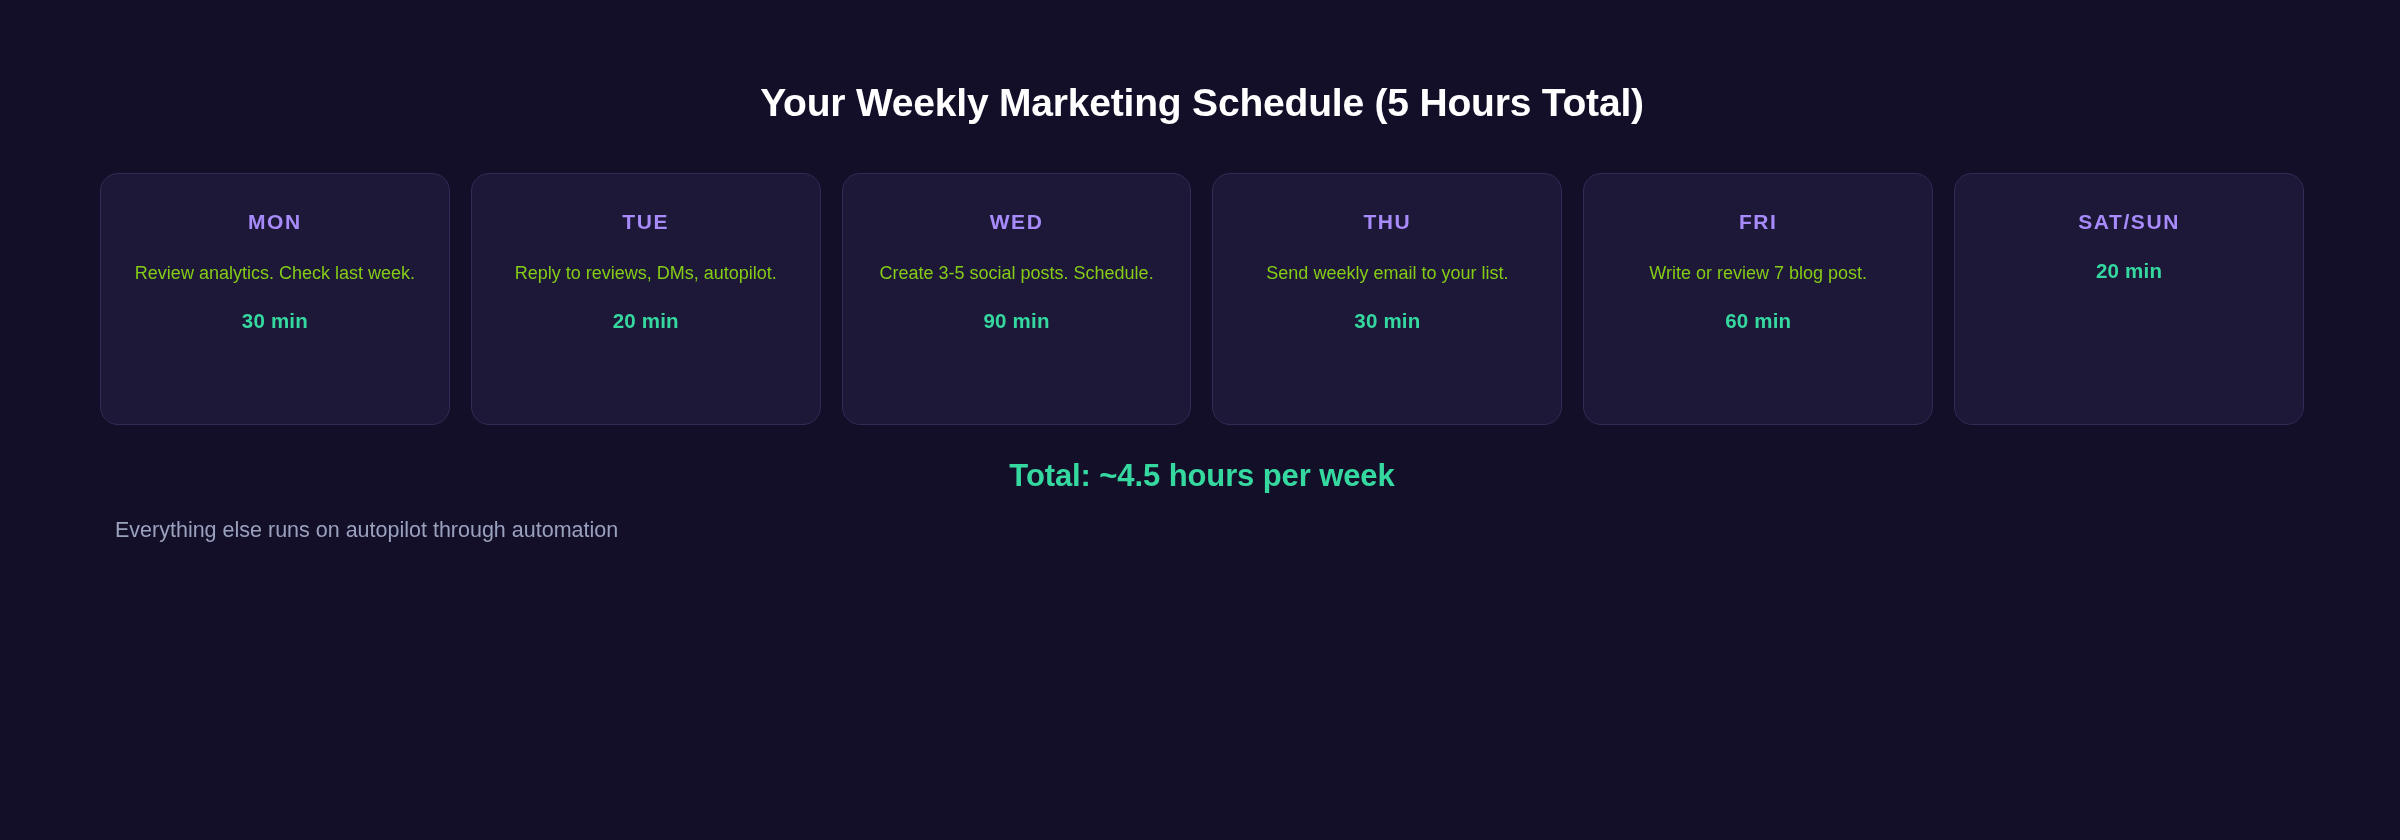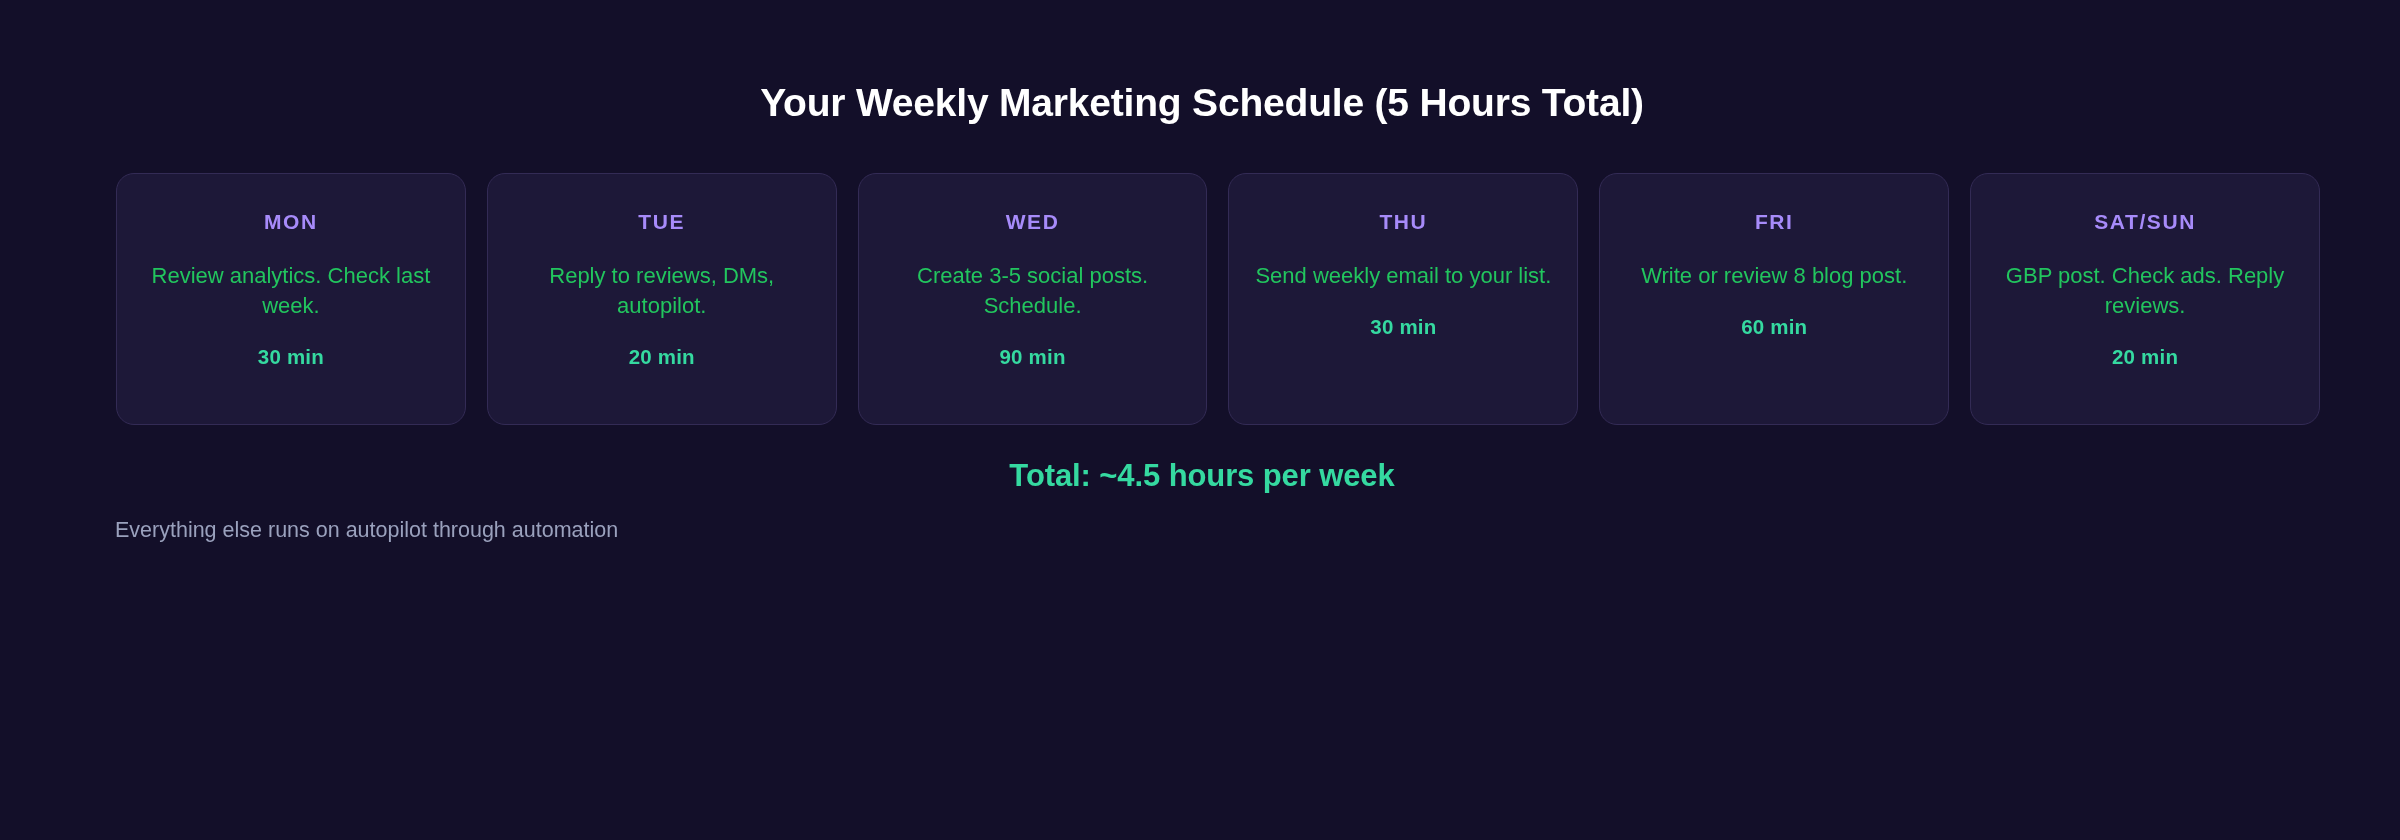--- a/index.html
+++ b/index.html
@@ -33,21 +33,20 @@
   
   .cards-row {
     position:absolute;
     left:97px; top:170px;
     width:2206px; height:254px;
     display:flex;
     flex-direction:row;
     justify-content:space-between;
     align-items:stretch;
     gap:21px;
-    margin-left:16px;
   }
   .day-card {
     flex:1 1 0;
     background:#1d1838;
     border:1px solid #332b55;
     border-radius:18px;
     display:flex;
     flex-direction:column;
     align-items:center;
     justify-content:flex-start;
@@ -57,22 +56,22 @@
   .day-label {
     color:#a78bfa;
     font-size:21px;
     font-weight:bold;
     letter-spacing:1.6px;
     line-height:1;
     text-align:center;
     margin-bottom:27px;
   }
   .day-task {
-    color:#22c55e;
-    font-size:22px;
+    color:#84cc16;
+    font-size:18px;
     font-weight:normal;
     line-height:1.36;
     text-align:center;
     margin-bottom:24px;
   }
   .day-duration {
     color:#35d9a0;
     font-size:20.5px;
     font-weight:bold;
     line-height:1;
@@ -132,27 +131,26 @@
     </div>
 
     <div class="day-card">
       <div class="day-label">THU</div>
       <div class="day-task">Send weekly email to your list.</div>
       <div class="day-duration">30 min</div>
     </div>
 
     <div class="day-card">
       <div class="day-label">FRI</div>
-      <div class="day-task">Write or review 8 blog post.</div>
+      <div class="day-task">Write or review 7 blog post.</div>
       <div class="day-duration">60 min</div>
     </div>
 
     <div class="day-card">
       <div class="day-label">SAT/SUN</div>
-      <div class="day-task">GBP post. Check ads. Reply reviews.</div>
       <div class="day-duration">20 min</div>
     </div>
 
   </div>
 
   <div class="total-line">Total: ~4.5 hours per week</div>
 
   <div class="footnote">Everything else runs on autopilot through automation</div>
 
 </div>

